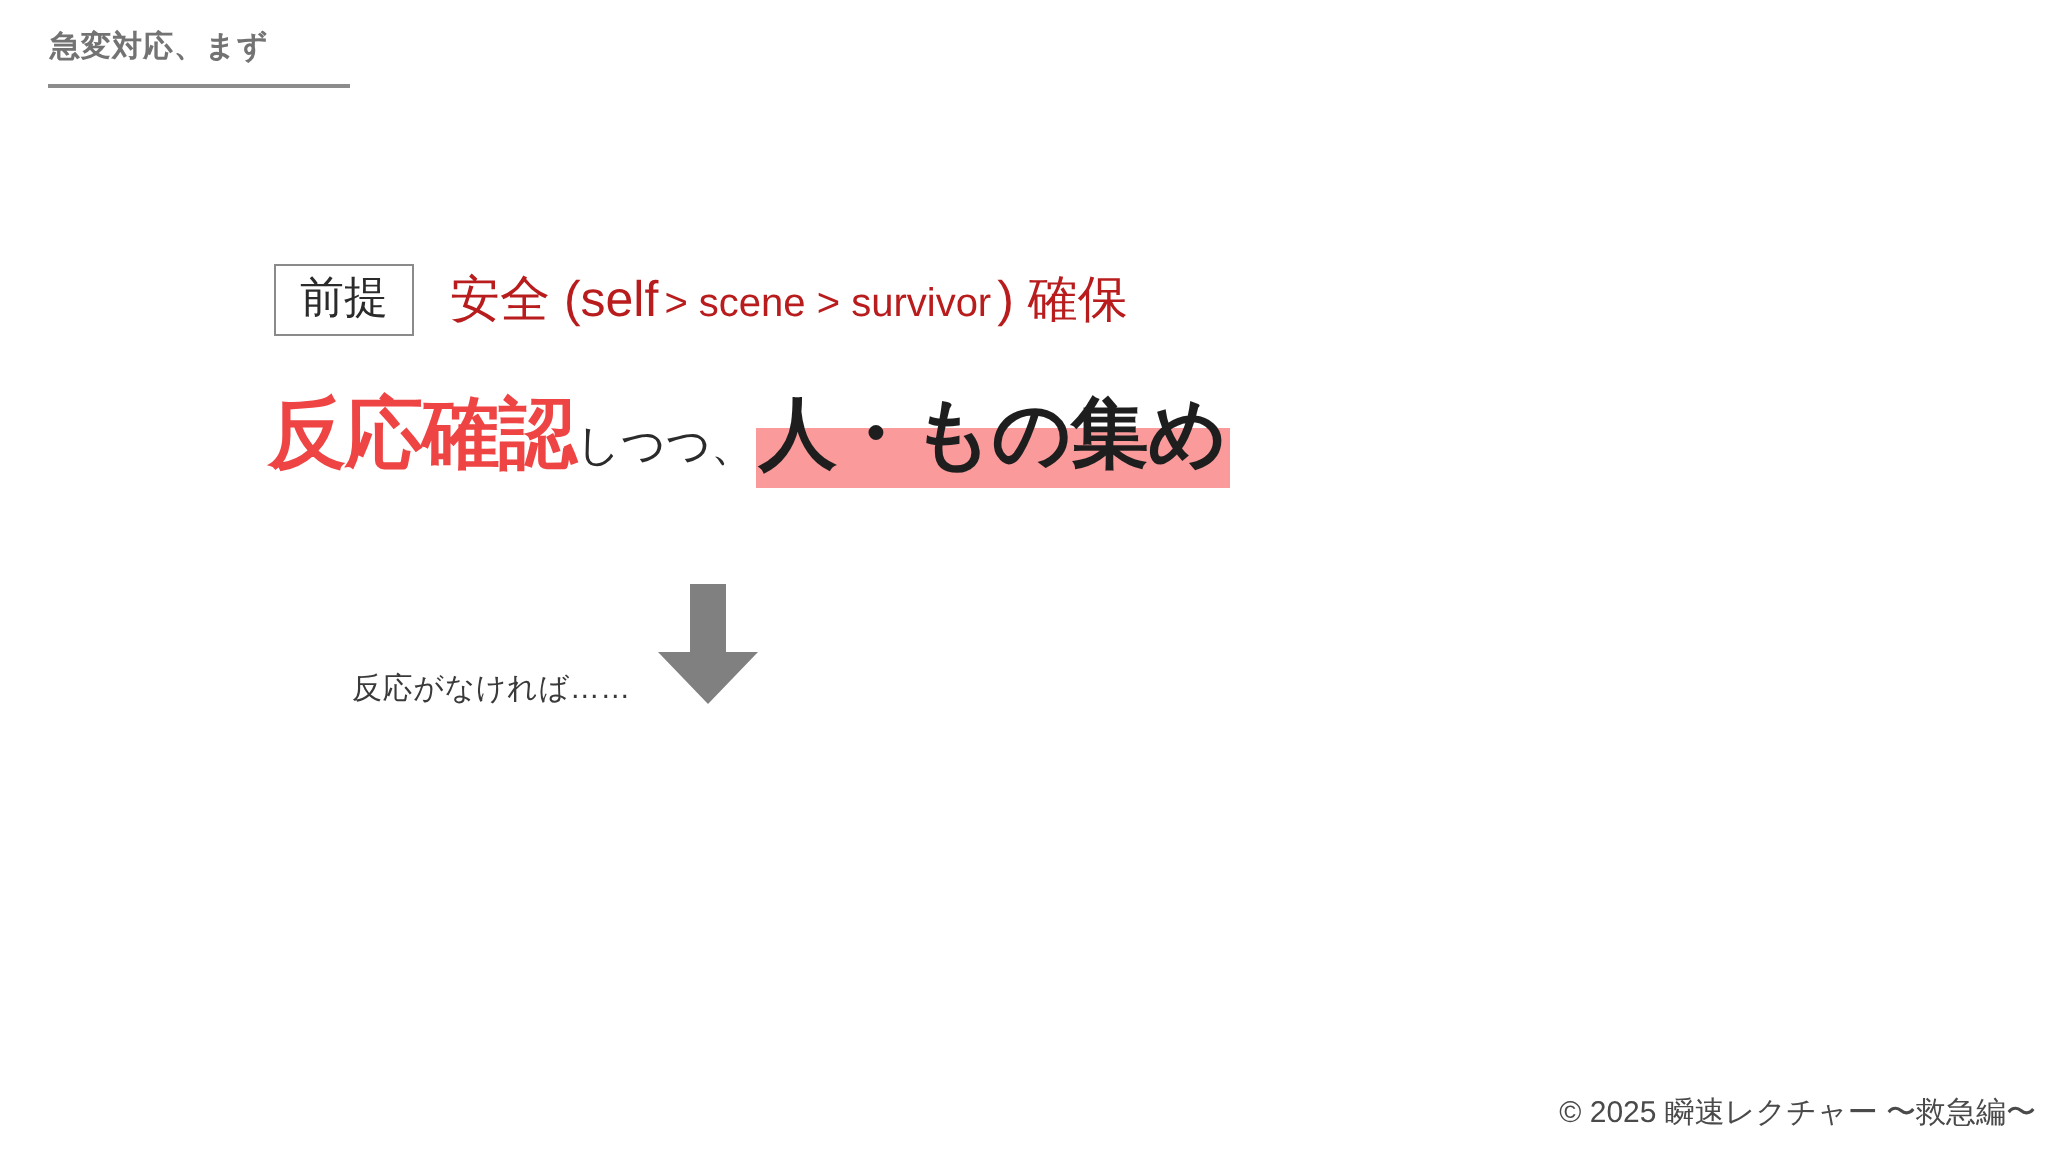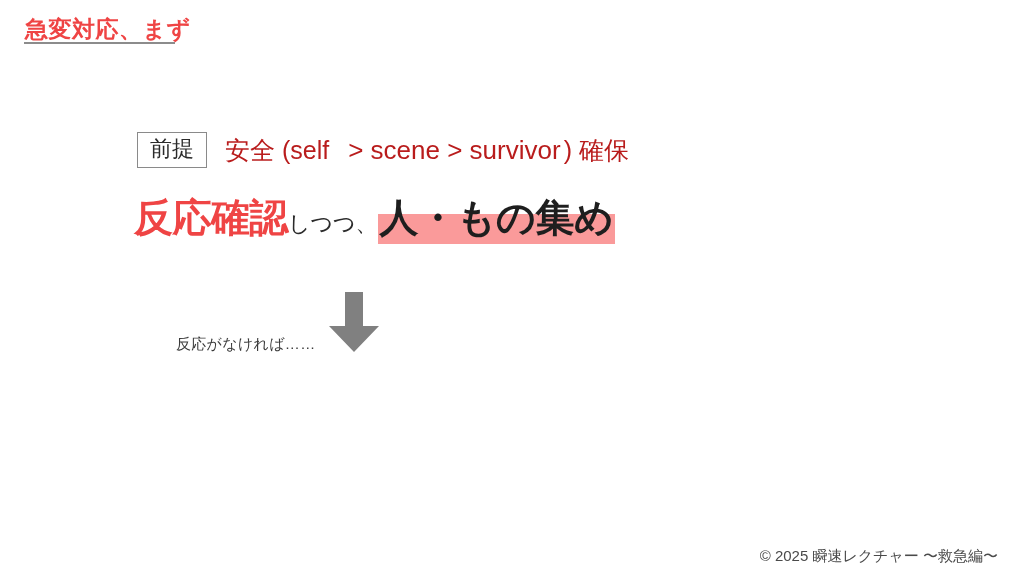--- a/index.html
+++ b/index.html
@@ -18,24 +18,24 @@
     height: 576px;
     background: #ffffff;
     overflow: hidden;
   }
 
   
   .slide-title {
     position: absolute;
     left: 25px;
     top: 14px;
-    font-size: 23px;
+    font-size: 15px;
     font-weight: bold;
     letter-spacing: 0.5px;
-    color: #ef4444;
+    color: #737373;
     white-space: nowrap;
   }
   .title-rule {
     position: absolute;
     left: 24px;
     top: 42px;
     width: 151px;
     height: 2px;
     background: #8c8c8c;
   }
@@ -63,24 +63,23 @@
     white-space: nowrap;
     color: #b91c1c;
     display: flex;
     align-items: baseline;
   }
   .premise-text .big {
     font-size: 25px;
     line-height: 1;
   }
   .premise-text .small {
-    font-size: 26px;
+    font-size: 20px;
     line-height: 1;
     padding: 0 3px;
-    margin-left: 16px;
   }
 
   
   .step1 {
     position: absolute;
     left: 134px;
     top: 198px;
     display: flex;
     align-items: baseline;
     white-space: nowrap;
@@ -164,21 +163,21 @@
     font-size: 37px;
     font-weight: bold;
     line-height: 1;
     color: #1e1e1e;
     letter-spacing: -0.5px;
   }
 
   
   .footer {
     position: absolute;
-    right: 26px;
+    right: 6px;
     bottom: 10px;
     font-size: 15px;
     color: #4a4a4a;
     white-space: nowrap;
   }
 </style>
 </head>
 <body>
 
 <div class="slide">

